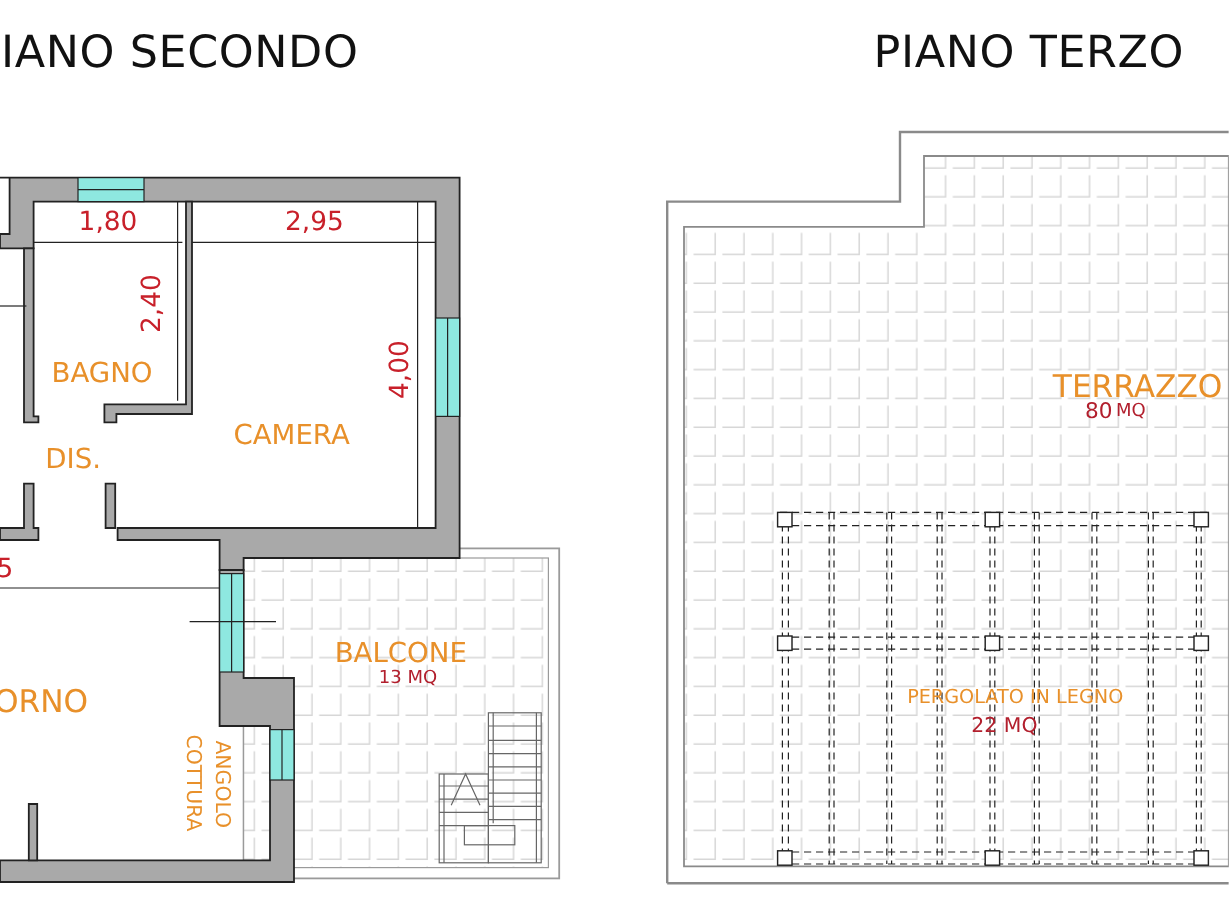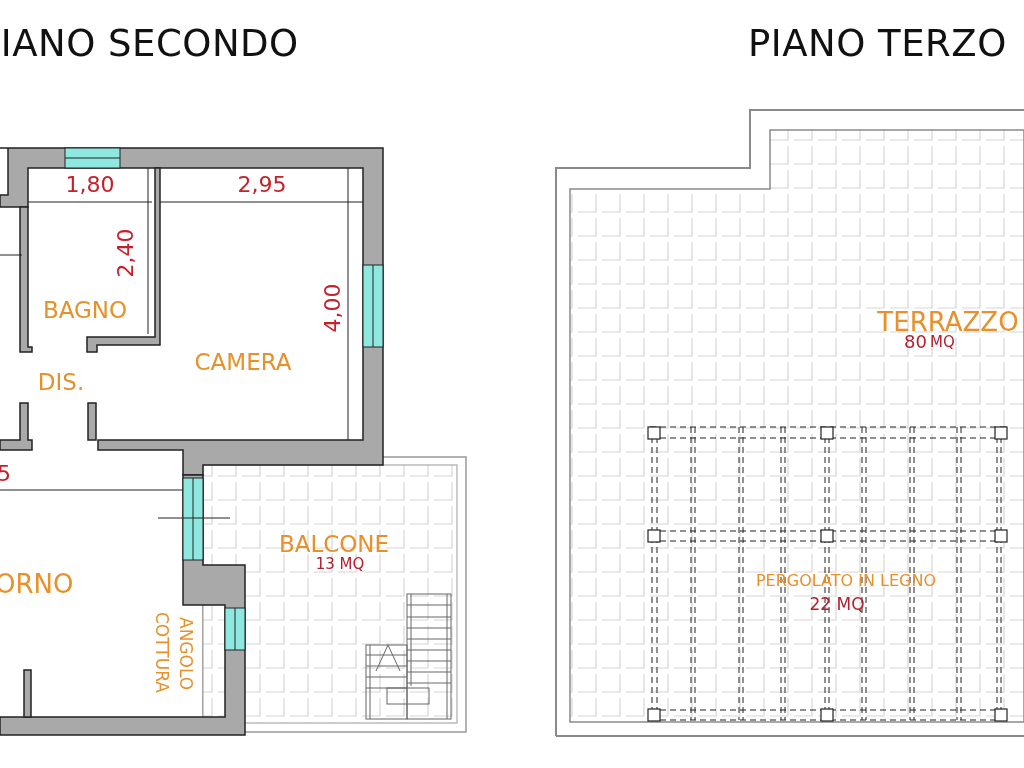--- a/index.html
+++ b/index.html
@@ -7,21 +7,21 @@
   .title { position: absolute; top: 22px; font-size: 37px; color: #111; letter-spacing: 0.5px; white-space: nowrap; font-family: "DejaVu Sans", "Liberation Sans", sans-serif; font-weight: normal; }
   svg { position: absolute; left: 0; top: 0; }
   .room-label { fill: #e8902a; font-family: "DejaVu Sans", "Liberation Sans", sans-serif; }
   .area-label { fill: #b21f2d; font-family: "DejaVu Sans", "Liberation Sans", sans-serif; }
   .dim-label { fill: #c8202a; font-family: "DejaVu Sans", "Liberation Sans", sans-serif; }
 </style>
 </head>
 <body>
 
 <div class="title" style="left:-22px;">PIANO SECONDO</div>
-<div class="title" style="left:748px;">PIANO TERZO</div>
+<div class="title" style="left:728px;">PIANO TERZO</div>
 
 <svg width="1024" height="768" viewBox="0 0 1024 768" xmlns="http://www.w3.org/2000/svg">
   <defs>
     <pattern id="tiles" x="0" y="0" width="24" height="24" patternUnits="userSpaceOnUse">
       <rect width="24" height="24" fill="#ffffff"></rect>
       <path d="M2 20 L20 20 L20 2" fill="none" stroke="#d6d6d6" stroke-width="1.2"></path>
     </pattern>
   </defs>
 
   <g>

